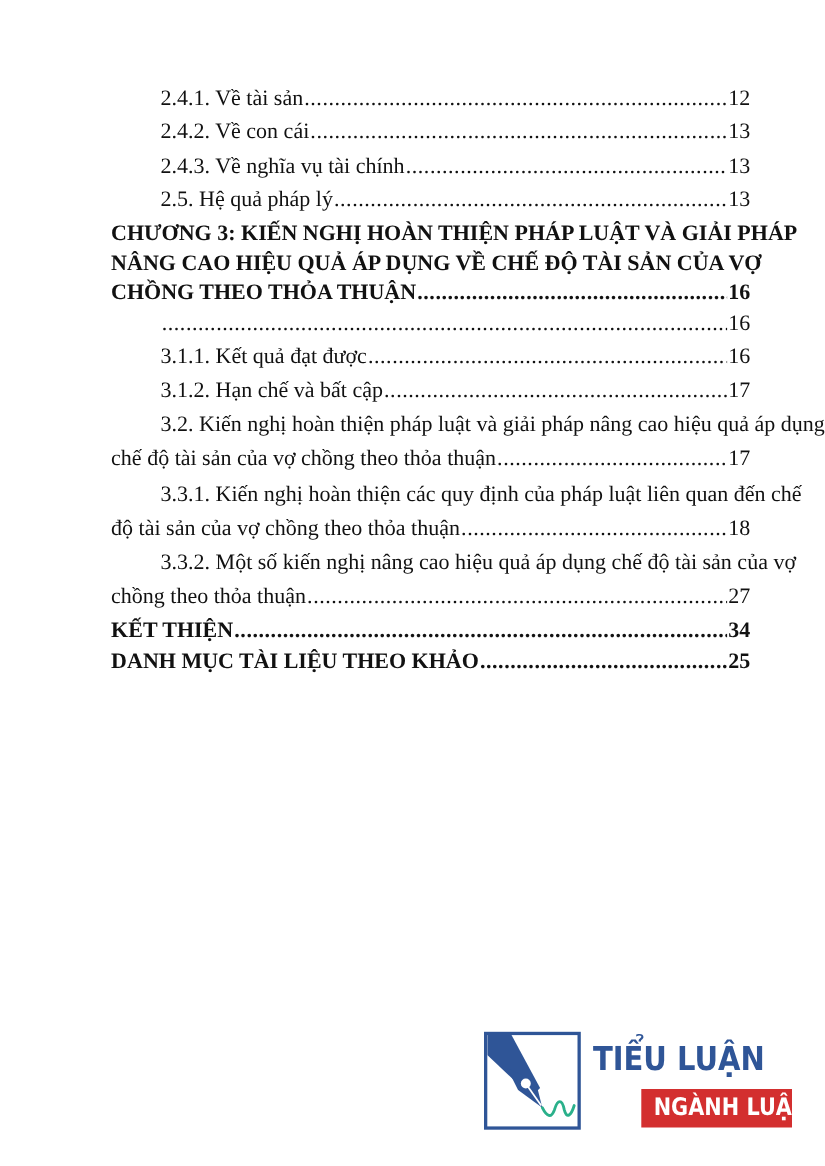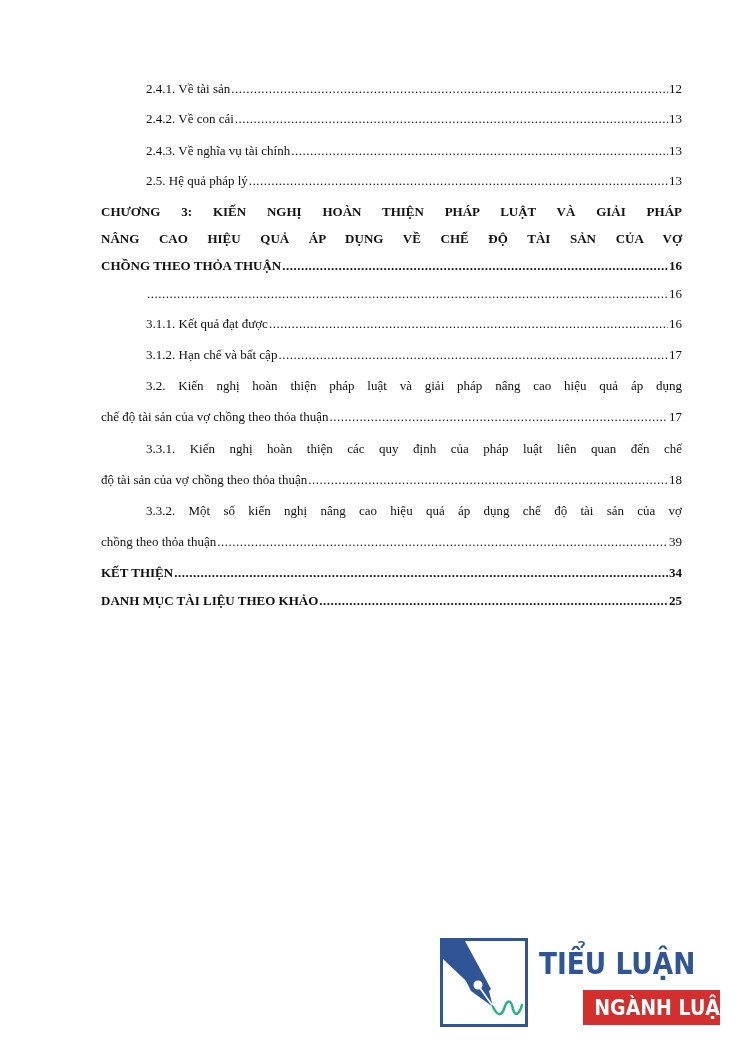--- a/index.html
+++ b/index.html
@@ -3,21 +3,21 @@
 <meta charset="utf-8">
 <style>
   html, body { margin: 0; padding: 0; }
   body {
     width: 750px; height: 1060px; background: #ffffff; position: relative;
     overflow: hidden; font-family: "Liberation Serif", "DejaVu Serif", serif;
     color: #111111;
   }
   .toc { position: absolute; left: 101px; top: 0; width: 581px; }
   .line {
-    position: absolute; left: 0; width: 581px; font-size: 13px;
+    position: absolute; left: 0; width: 581px; font-size: 20px;
     line-height: 20px; white-space: nowrap; display: flex; align-items: baseline;
   }
   .line.bold { font-weight: bold; }
   .line .txt { flex: 0 0 auto; }
   .line .dots {
     flex: 1 1 auto; overflow: hidden; white-space: nowrap; margin: 0 1px;
     letter-spacing: 0.5px;
   }
   .line .dots::before {
     content: "....................................................................................................................................................................................................................................................";
@@ -117,21 +117,21 @@
       <span class="dots"></span>
       <span class="pg">18</span>
     </div>
   </div>
 
   <div>
     <div class="line indent justify" style="top:501px">3.3.2. Một số kiến nghị nâng cao hiệu quả áp dụng chế độ tài sản của vợ</div>
     <div class="line" style="top:532px">
       <span class="txt">chồng theo thỏa thuận</span>
       <span class="dots"></span>
-      <span class="pg">39</span>
+      <span class="pg">27</span>
     </div>
   </div>
 
   <div class="line bold" style="top:563px">
     <span class="txt">KẾT THIỆN</span>
     <span class="dots"></span>
     <span class="pg">34</span>
   </div>
 
   <div class="line bold" style="top:591px">

